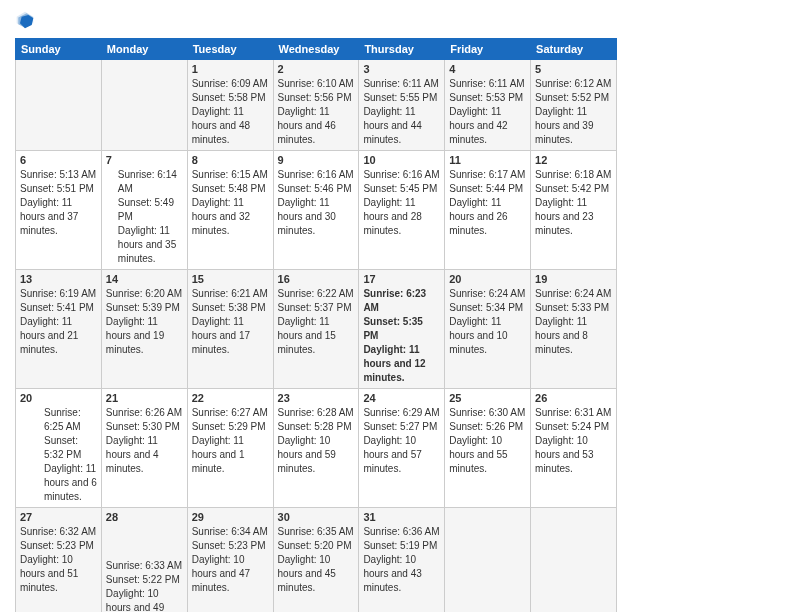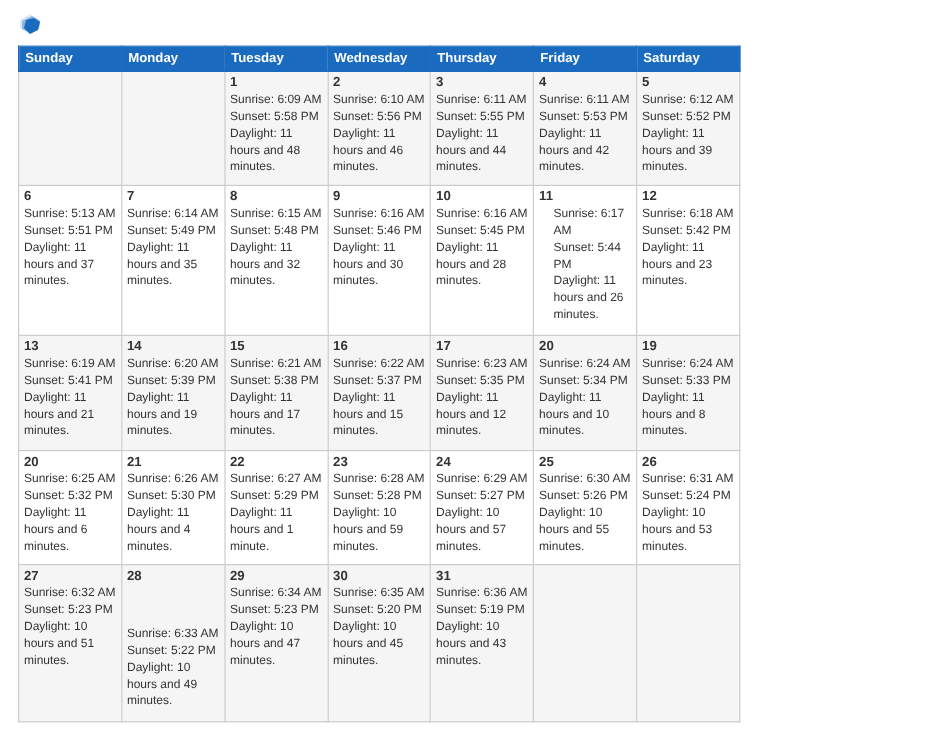--- a/index.html
+++ b/index.html
@@ -167,21 +167,21 @@
         </tr>
         <tr>
           <td>
             <span class="day-num">6</span>
             <div class="cell-text" style="white-space: pre-wrap;">Sunrise: 5:13 AM
 Sunset: 5:51 PM
 Daylight: 11 hours and 37 minutes.</div>
           </td>
           <td>
             <span class="day-num">7</span>
-            <div class="cell-text" style="white-space: pre-wrap;">Sunrise: 6:14 AM
+            <div class="cell-text" style="white-space: pre-wrap; margin-left: 12px;">Sunrise: 6:14 AM
 Sunset: 5:49 PM
 Daylight: 11 hours and 35 minutes.</div>
           </td>
           <td>
             <span class="day-num">8</span>
             <div class="cell-text" style="white-space: pre-wrap;">Sunrise: 6:15 AM
 Sunset: 5:48 PM
 Daylight: 11 hours and 32 minutes.</div>
           </td>
           <td>
@@ -191,21 +191,21 @@
 Daylight: 11 hours and 30 minutes.</div>
           </td>
           <td>
             <span class="day-num">10</span>
             <div class="cell-text" style="white-space: pre-wrap;">Sunrise: 6:16 AM
 Sunset: 5:45 PM
 Daylight: 11 hours and 28 minutes.</div>
           </td>
           <td>
             <span class="day-num">11</span>
-            <div class="cell-text" style="white-space: pre-wrap; margin-left: 12px;">Sunrise: 6:17 AM
+            <div class="cell-text" style="white-space: pre-wrap;">Sunrise: 6:17 AM
 Sunset: 5:44 PM
 Daylight: 11 hours and 26 minutes.</div>
           </td>
           <td>
             <span class="day-num">12</span>
             <div class="cell-text" style="white-space: pre-wrap;">Sunrise: 6:18 AM
 Sunset: 5:42 PM
 Daylight: 11 hours and 23 minutes.</div>
           </td>
         </tr>
@@ -229,41 +229,41 @@
 Daylight: 11 hours and 17 minutes.</div>
           </td>
           <td>
             <span class="day-num">16</span>
             <div class="cell-text" style="white-space: pre-wrap;">Sunrise: 6:22 AM
 Sunset: 5:37 PM
 Daylight: 11 hours and 15 minutes.</div>
           </td>
           <td>
             <span class="day-num">17</span>
-            <div class="cell-text" style="white-space: pre-wrap;">Sunrise: 6:23 AM
+            <div class="cell-text" style="white-space: pre-wrap; font-weight: bold;">Sunrise: 6:23 AM
 Sunset: 5:35 PM
 Daylight: 11 hours and 12 minutes.</div>
           </td>
           <td>
             <span class="day-num">20</span>
             <div class="cell-text" style="white-space: pre-wrap;">Sunrise: 6:24 AM
 Sunset: 5:34 PM
 Daylight: 11 hours and 10 minutes.</div>
           </td>
           <td>
             <span class="day-num">19</span>
             <div class="cell-text" style="white-space: pre-wrap;">Sunrise: 6:24 AM
 Sunset: 5:33 PM
 Daylight: 11 hours and 8 minutes.</div>
           </td>
         </tr>
         <tr>
           <td>
             <span class="day-num">20</span>
-            <div class="cell-text" style="white-space: pre-wrap;">Sunrise: 6:25 AM
+            <div class="cell-text" style="white-space: pre-wrap; margin-left: 24px;">Sunrise: 6:25 AM
 Sunset: 5:32 PM
 Daylight: 11 hours and 6 minutes.</div>
           </td>
           <td>
             <span class="day-num">21</span>
             <div class="cell-text" style="white-space: pre-wrap;">Sunrise: 6:26 AM
 Sunset: 5:30 PM
 Daylight: 11 hours and 4 minutes.</div>
           </td>
           <td>

